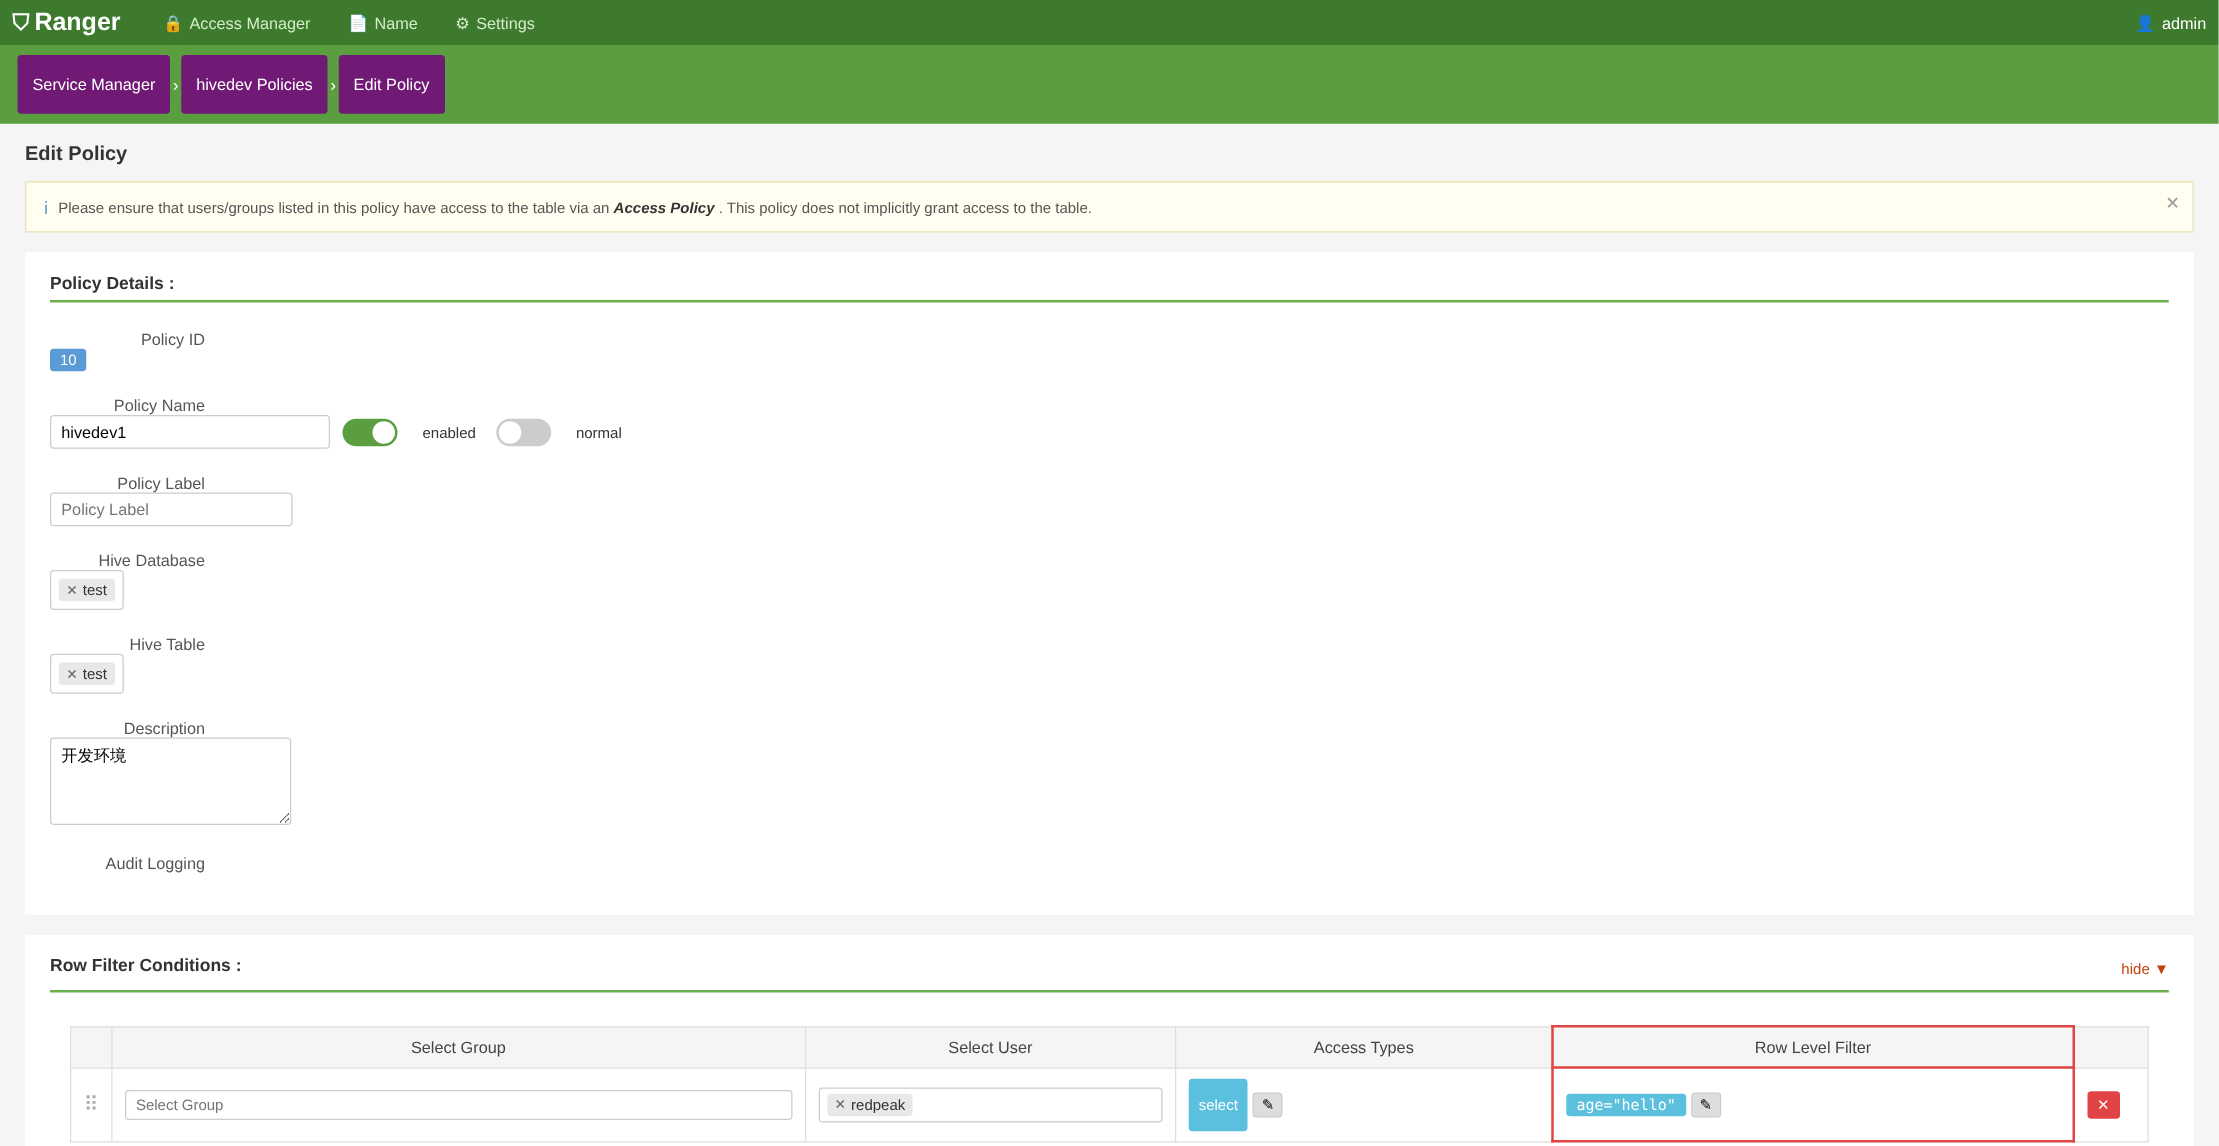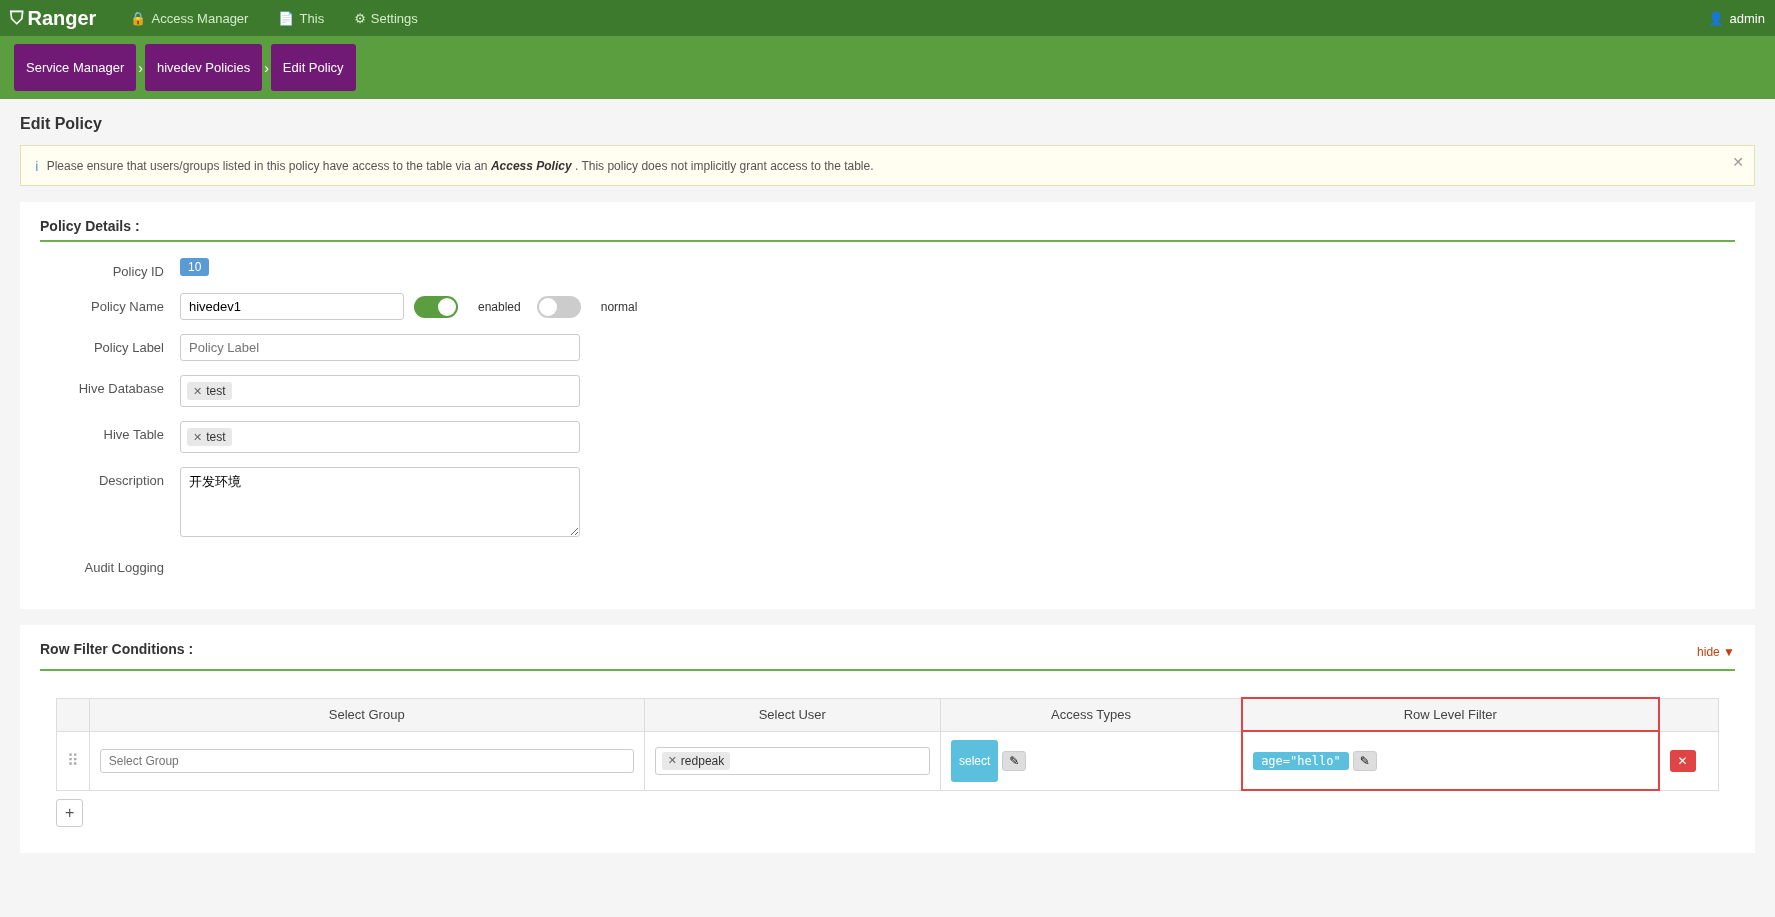--- a/index.html
+++ b/index.html
@@ -133,20 +133,21 @@
     
     .form-container {
       background: #fff;
       padding: 16px 20px 20px;
       margin-bottom: 16px;
     }
     .form-row {
       display: flex;
       align-items: flex-start;
       margin-bottom: 14px;
+      flex-direction: column;
     }
     .form-label {
       width: 140px;
       min-width: 140px;
       text-align: right;
       padding-right: 16px;
       padding-top: 6px;
       color: #555;
       font-size: 13px;
     }
@@ -431,21 +432,21 @@
     <span class="brand-icon">⛉</span>
     <span>Ranger</span>
   </div>
   <div class="nav-links">
     <a class="nav-item">
       <span>🔒</span>
       <span>Access Manager</span>
     </a>
     <a class="nav-item">
       <span>📄</span>
-      <span>This</span>
+      <span>Name</span>
     </a>
     <a class="nav-item">
       <span>⚙</span>
       <span>Settings</span>
     </a>
   </div>
   <div class="user-area">
     <span>👤</span>
     <span>admin</span>
   </div>

